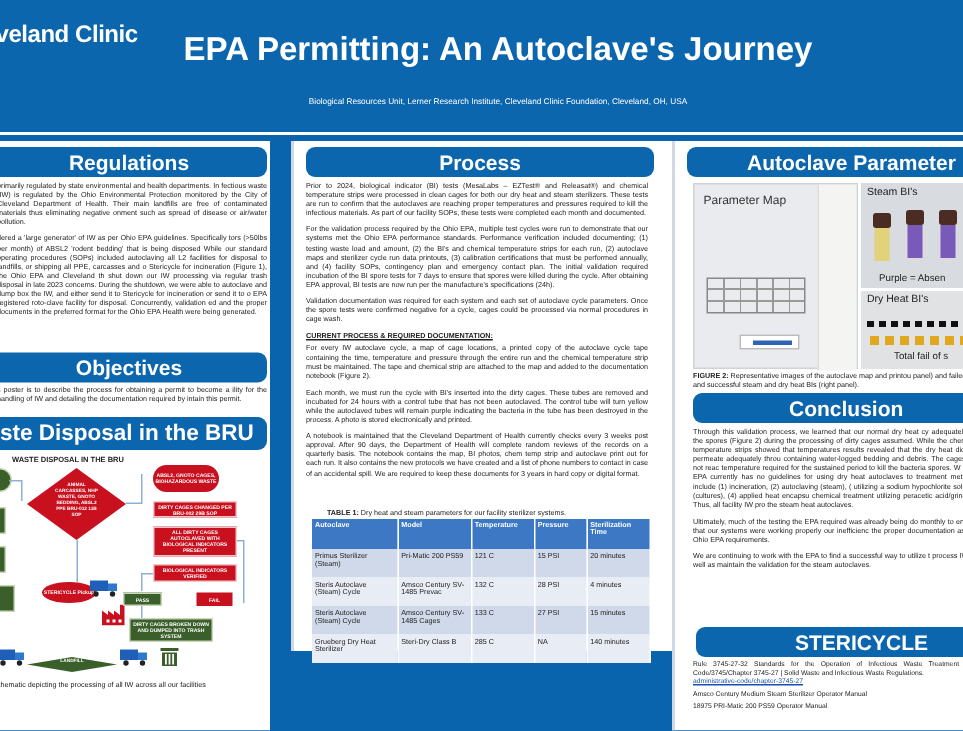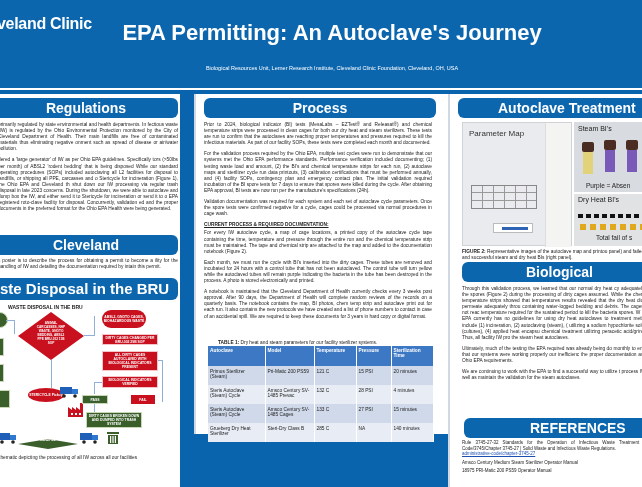--- a/index.html
+++ b/index.html
@@ -48,21 +48,21 @@
 <div class="panel col-left">
   <div class="banner" style="left:0;top:4px;width:184px;height:20px;font-size:14px;line-height:20px;">
     <span>Regulations</span>
   </div>
   <div class="txt" style="left:4px;top:28px;width:180px;">
     <p>primarily regulated by state environmental and health departments. In fectious waste (IW) is regulated by the Ohio Environmental Protection monitored by the City of Cleveland Department of Health. Their main landfills are free of contaminated materials thus eliminating negative onment such as spread of disease or air/water pollution.</p>
     <p>dered a 'large generator' of IW as per Ohio EPA guidelines. Specifically tors (&gt;50lbs per month) of ABSL2 'rodent bedding' that is being disposed While our standard operating procedures (SOPs) included autoclaving all L2 facilities for disposal to landfills, or shipping all PPE, carcasses and o Stericycle for incineration (Figure 1), the Ohio EPA and Cleveland th shut down our IW processing via regular trash disposal in late 2023 concerns. During the shutdown, we were able to autoclave and dump box the IW, and either send it to Stericycle for incineration or send it to o EPA registered roto-clave facility for disposal. Concurrently, validation ed and the proper documents in the preferred format for the Ohio EPA Health were being generated.</p>
   </div>
 
   <div class="banner" style="left:0;top:141px;width:184px;height:20px;font-size:14px;line-height:20px;">
-    <span>Cleveland</span>
+    <span>Objectives</span>
   </div>
   <div class="txt" style="left:4px;top:164px;width:180px;">
     <p>s poster is to describe the process for obtaining a permit to become a ility for the handling of IW and detailing the documentation required by intain this permit.</p>
   </div>
 
   <div class="banner" style="left:0;top:184px;width:184px;height:22px;font-size:15px;line-height:22px;text-align:left;padding-left:6px;">
     <span>ste Disposal in the BRU</span>
   </div>
 
   <div style="position:absolute;left:0;top:208px;width:188px;height:160px;">
@@ -202,21 +202,21 @@
         <td>285 C</td>
         <td>NA</td>
         <td>140 minutes</td>
       </tr>
     </tbody>
   </table>
 </div>
 
 <div class="panel col-right">
   <div class="banner" style="left:8px;top:4px;width:200px;height:20px;font-size:14px;line-height:20px;text-align:left;padding-left:40px;white-space:nowrap;">
-    <span>Autoclave Treatment</span>
+    <span>Autoclave Parameter</span>
   </div>
 
   <div class="photo" style="left:12px;top:28px;width:110px;height:124px;background:#e9ebee;border:1px solid #cfd3d8;">
     <div style="position:absolute;left:6px;top:6px;font-size:8px;color:#333;">Parameter Map</div>
     <div style="position:absolute;left:82px;top:0;width:26px;height:124px;background:#f4f4f2;border-left:1px solid #ddd;"></div>
     <div style="position:absolute;left:8px;top:62px;width:66px;height:24px;border:1px solid #888;background:repeating-linear-gradient(90deg,transparent 0 10px,#999 10px 11px),repeating-linear-gradient(0deg,transparent 0 7px,#999 7px 8px);"></div>
     <div style="position:absolute;left:30px;top:100px;width:40px;height:10px;background:#fff;border:1px solid #bbb;">
       <div style="position:absolute;left:8px;top:3px;width:26px;height:3px;background:#2f63b3;"></div>
     </div>
   </div>
@@ -238,30 +238,30 @@
     <div style="position:absolute;left:6px;top:30px;width:76px;height:6px;background:repeating-linear-gradient(90deg,#e0a81c 0 6px,transparent 6px 10px);"></div>
     <div style="position:absolute;left:22px;top:40px;font-size:6.5px;color:#222;">Total fail of s</div>
   </div>
 
   <div style="position:absolute;left:12px;top:155px;width:186px;font-size:4.8px;line-height:6px;color:#222;">
     <b>FIGURE 2:</b>
     <span>Representative images of the autoclave map and printou panel) and failed and successful steam and dry heat BIs (right panel).</span>
   </div>
 
   <div class="banner" style="left:12px;top:168px;width:196px;height:20px;font-size:14px;line-height:20px;text-align:left;padding-left:64px;">
-    <span>Biological</span>
+    <span>Conclusion</span>
   </div>
   <div class="txt" style="left:12px;top:192px;width:190px;">
     <p>Through this validation process, we learned that our normal dry heat cy adequately kill the spores (Figure 2) during the processing of dirty cages assumed. While the chemical temperature strips showed that temperatures results revealed that the dry heat did not permeate adequately throu containing water-logged bedding and debris. The cages did not reac temperature required for the sustained period to kill the bacteria spores. W Ohio EPA currently has no guidelines for using dry heat autoclaves to treatment methods include (1) incineration, (2) autoclaving (steam), ( utilizing a sodium hypochlorite solution (cultures), (4) applied heat encapsu chemical treatment utilizing peracetic acid/grinding. Thus, all facility IW pro the steam heat autoclaves.</p>
     <p>Ultimately, much of the testing the EPA required was already being do monthly to ensure that our systems were working properly our inefficienc the proper documentation as per Ohio EPA requirements.</p>
     <p>We are continuing to work with the EPA to find a successful way to utilize t process IW as well as maintain the validation for the steam autoclaves.</p>
   </div>
 
   <div class="banner" style="left:14px;top:324px;width:196px;height:20px;font-size:14px;line-height:20px;text-align:left;padding-left:66px;">
-    <span>REFERENCES</span>
+    <span>STERICYCLE</span>
   </div>
   <div class="txt" style="left:12px;top:346px;width:190px;font-size:4.5px;line-height:5.6px;">
     <div>Rule 3745-27-32 Standards for the Operation of Infectious Waste Treatment Faci Code/3745/Chapter 3745-27 | Solid Waste and Infectious Waste Regulations.</div>
     <div style="color:#1a4fb0;text-decoration:underline;margin-bottom:3px;">administrative-code/chapter-3745-27</div>
     <div style="margin-bottom:3px;">Amsco Century Medium Steam Sterilizer Operator Manual</div>
     <div>18975 PRI-Matic 200 PS59 Operator Manual</div>
   </div>
 </div>
 
 </body></html>

